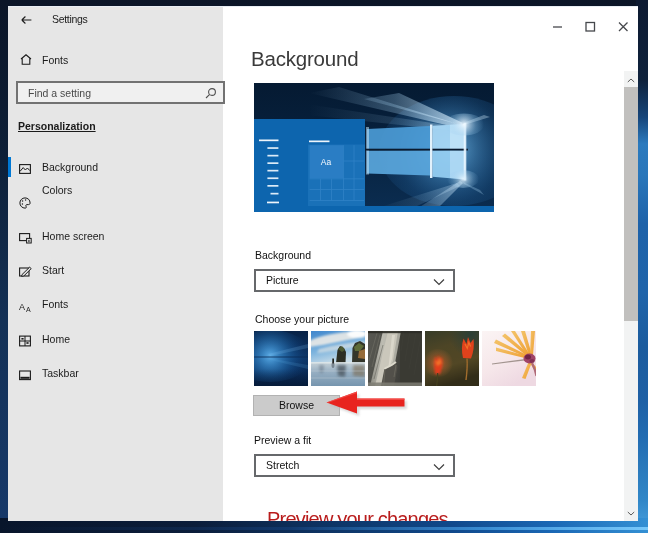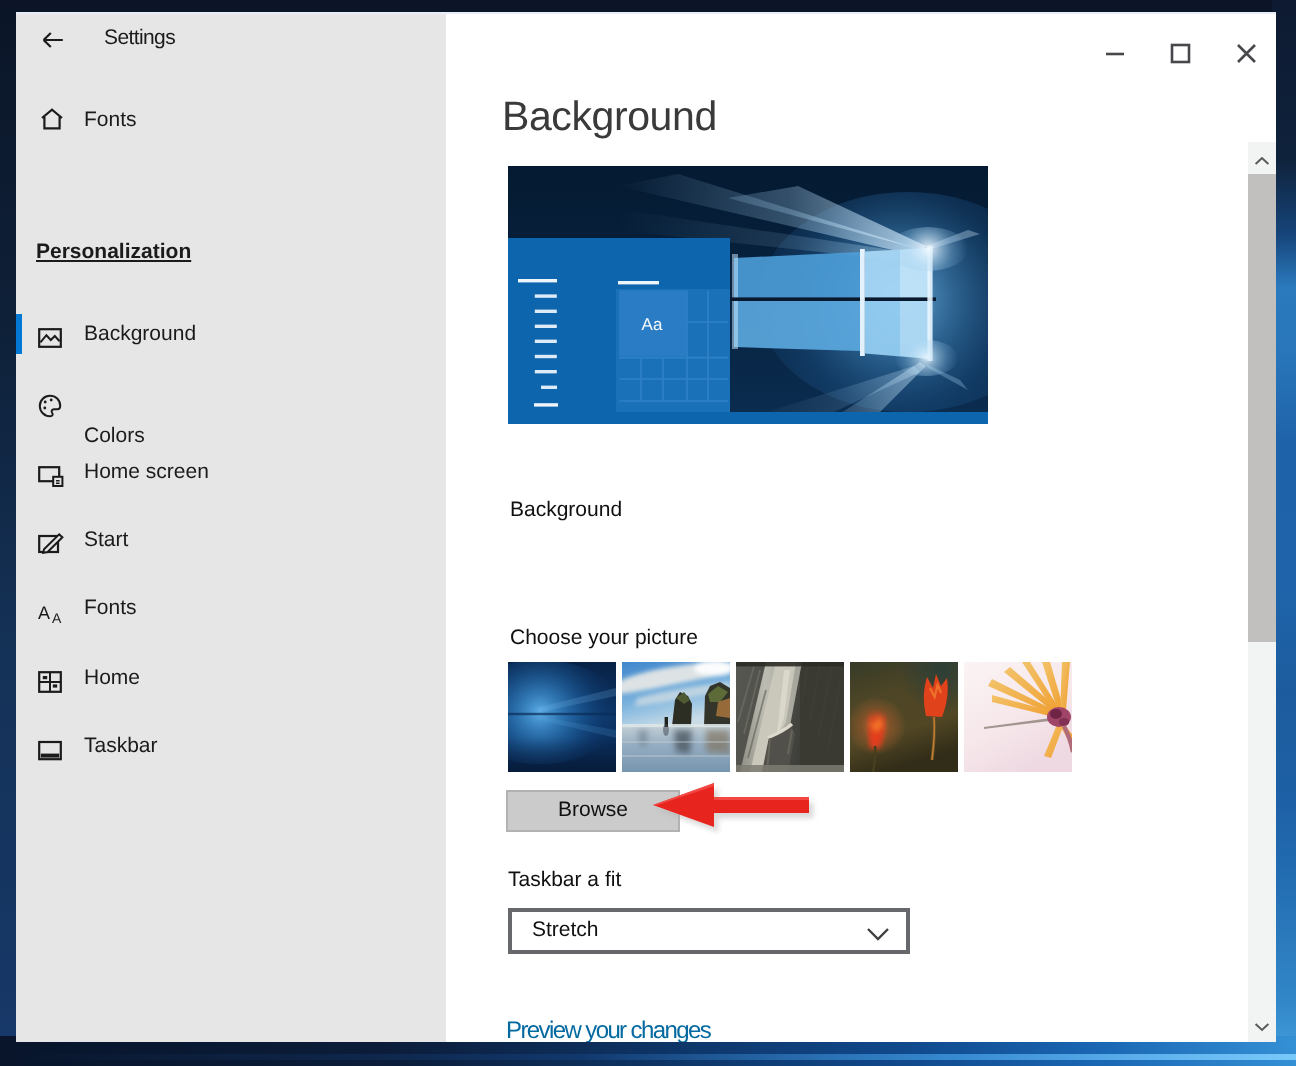--- a/index.html
+++ b/index.html
@@ -30,21 +30,21 @@
 
   
   #content { left:225px; top:0; width:405px; height:515px; background:#fff; }
   h1 { position:absolute; left:18px; top:40px; font-size:20.5px; font-weight:400; color:#3a3a3a; letter-spacing:-0.2px; }
   .lbl { position:absolute; font-size:10.5px; color:#101010; white-space:nowrap; }
   .combo { position:absolute; left:21px; width:201px; height:23px; background:#fff;
            border:2px solid #66686b; font-size:10.5px; color:#111; line-height:19px; padding-left:10px; }
   .combo svg { position:absolute; right:8px; top:7px; }
   #browse { left:20px; top:388px; width:87px; height:21px; background:#cbcbcb; border:1px solid #b2b2b2;
             font-size:10.5px; color:#111; text-align:center; line-height:19px; }
-  #pvc { position:absolute; left:20px; top:500.5px; font-size:12px; color:#0369a1; letter-spacing:-0.8px; }
+  #pvc { position:absolute; left:34px; top:500.5px; font-size:20px; color:#b91c1c; letter-spacing:-0.8px; }
 
   
   #sbtrack { left:391px; top:64px; width:14px; height:451px; background:#f2f3f3; }
   #sbthumb { left:391px; top:80px; width:14px; height:234px; background:#c1c0be; }
 </style>
 </head>
 <body>
   <div class="abs" id="wallR"></div>
   <div class="abs" id="wallB"></div>
   <div class="abs" id="wallBL"></div>
@@ -54,37 +54,44 @@
       <svg class="abs" style="left:13px;top:7.5px" width="11" height="10" viewBox="0 0 11 10">
         <path d="M.8 5 H10.4 M.8 5 L4.4 1.5 M.8 5 L4.4 8.5" stroke="#1b1b1b" stroke-width="1.1" fill="none"></path>
       </svg>
       <div class="stext" style="left:44px;top:5.5px;letter-spacing:-0.3px;">Settings</div>
 
       <svg class="abs" style="left:12px;top:47px" width="12" height="11" viewBox="0 0 12 11">
         <path d="M1 5 L6 .8 L11 5 M2.2 4.4 V10.2 H9.8 V4.4" stroke="#1b1b1b" stroke-width="1.1" fill="none"></path>
       </svg>
       <div class="stext" style="left:34px;top:46.5px">Fonts</div>
 
+      <div class="abs" id="search">
+        <span>Find a setting</span>
+        <svg class="abs" style="right:6px;top:4px" width="12" height="12" viewBox="0 0 12 12">
+          <circle cx="7" cy="5" r="3.4" stroke="#4f4f4f" stroke-width="1.1" fill="none"></circle>
+          <path d="M4.4 7.6 L1 11" stroke="#4f4f4f" stroke-width="1.1"></path>
+        </svg>
+      </div>
 
       <div class="stext" style="left:10px;top:112.5px;font-weight:bold;text-decoration:underline;">Personalization</div>
       <div class="abs" id="accent"></div>
 
       <svg class="abs" style="left:11px;top:156px" width="12" height="12" viewBox="0 0 12 12">
         <rect x=".6" y="1.6" width="10.8" height="8.8" stroke="#1b1b1b" stroke-width="1.1" fill="none"></rect>
         <path d="M1.2 8.2 L4.2 4.6 L6.4 7 L8.4 5 L10.8 7.6" stroke="#1b1b1b" stroke-width="1" fill="none"></path>
       </svg>
       <div class="stext" style="left:34px;top:154px">Background</div>
 
       <svg class="abs" style="left:11px;top:190px" width="12" height="12" viewBox="0 0 12 12">
         <path d="M6 .9 a5.1 5.1 0 1 0 0 10.2 c1.4 0 1.6-.9 1.1-1.6 c-.6-.8-.2-1.9.9-1.9 h1.6 c.9 0 1.5-.7 1.5-1.6 C11.1 2.9 8.8.9 6 .9 Z" stroke="#1b1b1b" stroke-width="1" fill="none"></path>
         <circle cx="3.6" cy="4" r=".7" fill="#1b1b1b"></circle>
         <circle cx="6.6" cy="3" r=".7" fill="#1b1b1b"></circle>
         <circle cx="3.4" cy="7" r=".7" fill="#1b1b1b"></circle>
       </svg>
-      <div class="stext" style="left:34px;top:205px">Colors</div>
+      <div class="stext" style="left:34px;top:177px">Colors</div>
 
       <svg class="abs" style="left:11px;top:225px" width="13" height="12" viewBox="0 0 13 12">
         <rect x=".6" y="1.6" width="10" height="7" stroke="#1b1b1b" stroke-width="1.1" fill="none"></rect>
         <rect x="7.6" y="6.4" width="4.6" height="4.6" fill="#e6e6e6" stroke="#1b1b1b" stroke-width="1"></rect>
         <path d="M9 8.4 h1.8 M9 9.6 h1.8" stroke="#1b1b1b" stroke-width=".7"></path>
       </svg>
       <div class="stext" style="left:34px;top:222.6px">Home screen</div>
 
       <svg class="abs" style="left:11px;top:259px" width="13" height="12" viewBox="0 0 13 12">
         <rect x=".6" y="2" width="9.4" height="8" stroke="#1b1b1b" stroke-width="1.1" fill="none"></rect>
@@ -196,20 +203,25 @@
 
         <g stroke="#4593d4" stroke-width=".8" opacity=".5">
           <path d="M89.5 62.2 V117.5 M100 62.2 V117.5"></path>
           <path d="M89.5 78 H110 M55.6 95.8 H110 M55.6 106.5 H110 M55.6 117.5 H110"></path>
           <path d="M66.5 95.8 V117.5 M77.5 95.8 V117.5"></path>
         </g>
 
         <rect x="0" y="123" width="240" height="6" fill="#0d65ae"></rect>
       </svg>
       <div class="lbl" style="left:22px;top:242.3px">Background</div>
+      <div class="combo" style="top:262px">Picture
+        <svg width="12" height="8" viewBox="0 0 12 8">
+          <path d="M1 1.5 L6 6.5 L11 1.5" stroke="#3f3f3f" stroke-width="1.2" fill="none"></path>
+        </svg>
+      </div>
       <div class="lbl" style="left:22px;top:306.2px">Choose your picture</div>
 
       <svg class="abs" style="left:20.5px;top:324px" width="54" height="55" viewBox="0 0 54 55">
         <defs>
           <linearGradient id="t1bg" x1="0" y1="0" x2="0" y2="1">
             <stop offset="0" stop-color="#082246"></stop>
             <stop offset=".5" stop-color="#0d3668"></stop>
             <stop offset="1" stop-color="#08234a"></stop>
           </linearGradient>
           <radialGradient id="t1g" cx="16" cy="25" r="40" gradientUnits="userSpaceOnUse">
@@ -368,21 +380,21 @@
         <path d="M50 32 C52 36,53.5 40,54.5 45" stroke="#b06a78" stroke-width="2.2" fill="none"></path>
       </svg>
 
       <div class="abs" id="browse">Browse</div>
 
       <svg class="abs" style="left:90px;top:380px" width="92" height="34" viewBox="0 0 92 34">
         <polygon points="3.5,15.5 34,4.5 34,11.5 81.5,11.5 81.5,19.5 34,19.5 34,26.5" fill="#b5b5b5" opacity=".5" transform="translate(2.2,2.6)" filter="blur(1.2px)"></polygon>
         <polygon points="3.5,15.5 34,4.5 34,11.5 81.5,11.5 81.5,19.5 34,19.5 34,26.5" fill="#e8241f"></polygon>
         <polygon points="3.5,15.5 34,4.5 34,11.5 81.5,11.5 81.5,13 34,13 34,6 5,15.8" fill="#f4514d" opacity=".8"></polygon>
       </svg>
-      <div class="lbl" style="left:21px;top:427.2px">Taskbar a fit</div>
+      <div class="lbl" style="left:21px;top:427.2px">Preview a fit</div>
       <div class="combo" style="top:447px">Stretch
         <svg width="12" height="8" viewBox="0 0 12 8">
           <path d="M1 1.5 L6 6.5 L11 1.5" stroke="#3f3f3f" stroke-width="1.2" fill="none"></path>
         </svg>
       </div>
       <div id="pvc">Preview your changes</div>
 
       <div class="abs" id="sbtrack"></div>
       <div class="abs" id="sbthumb"></div>
       <svg class="abs" style="left:394px;top:71px" width="8" height="5" viewBox="0 0 8 5">

